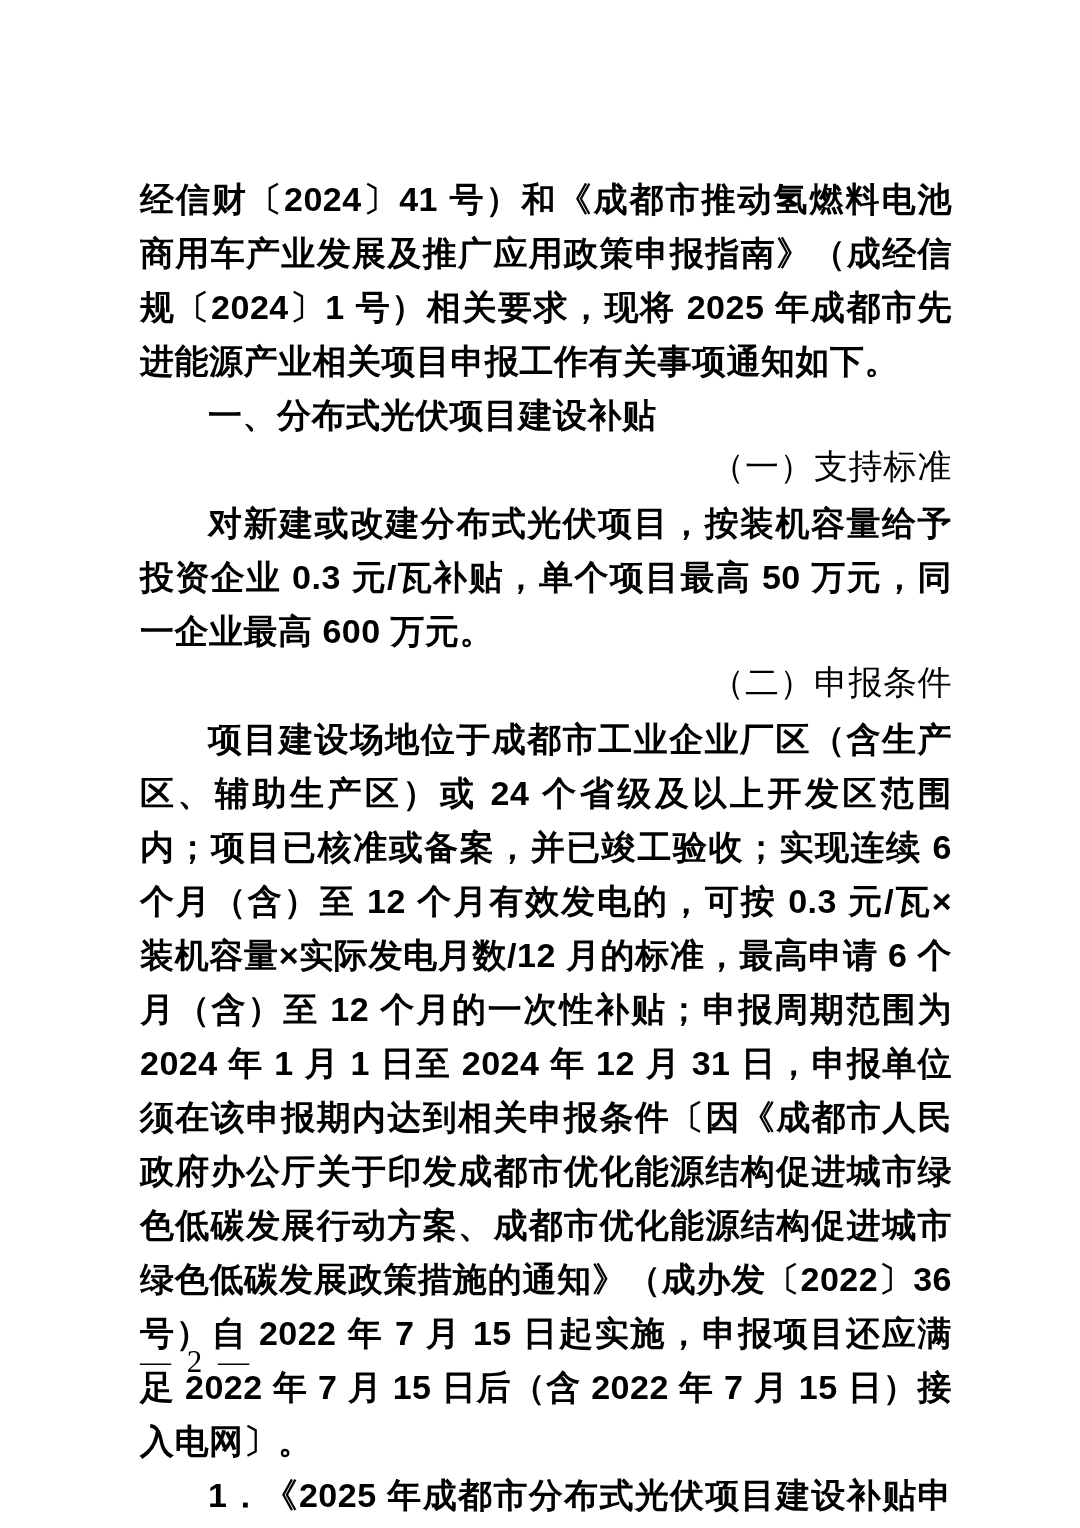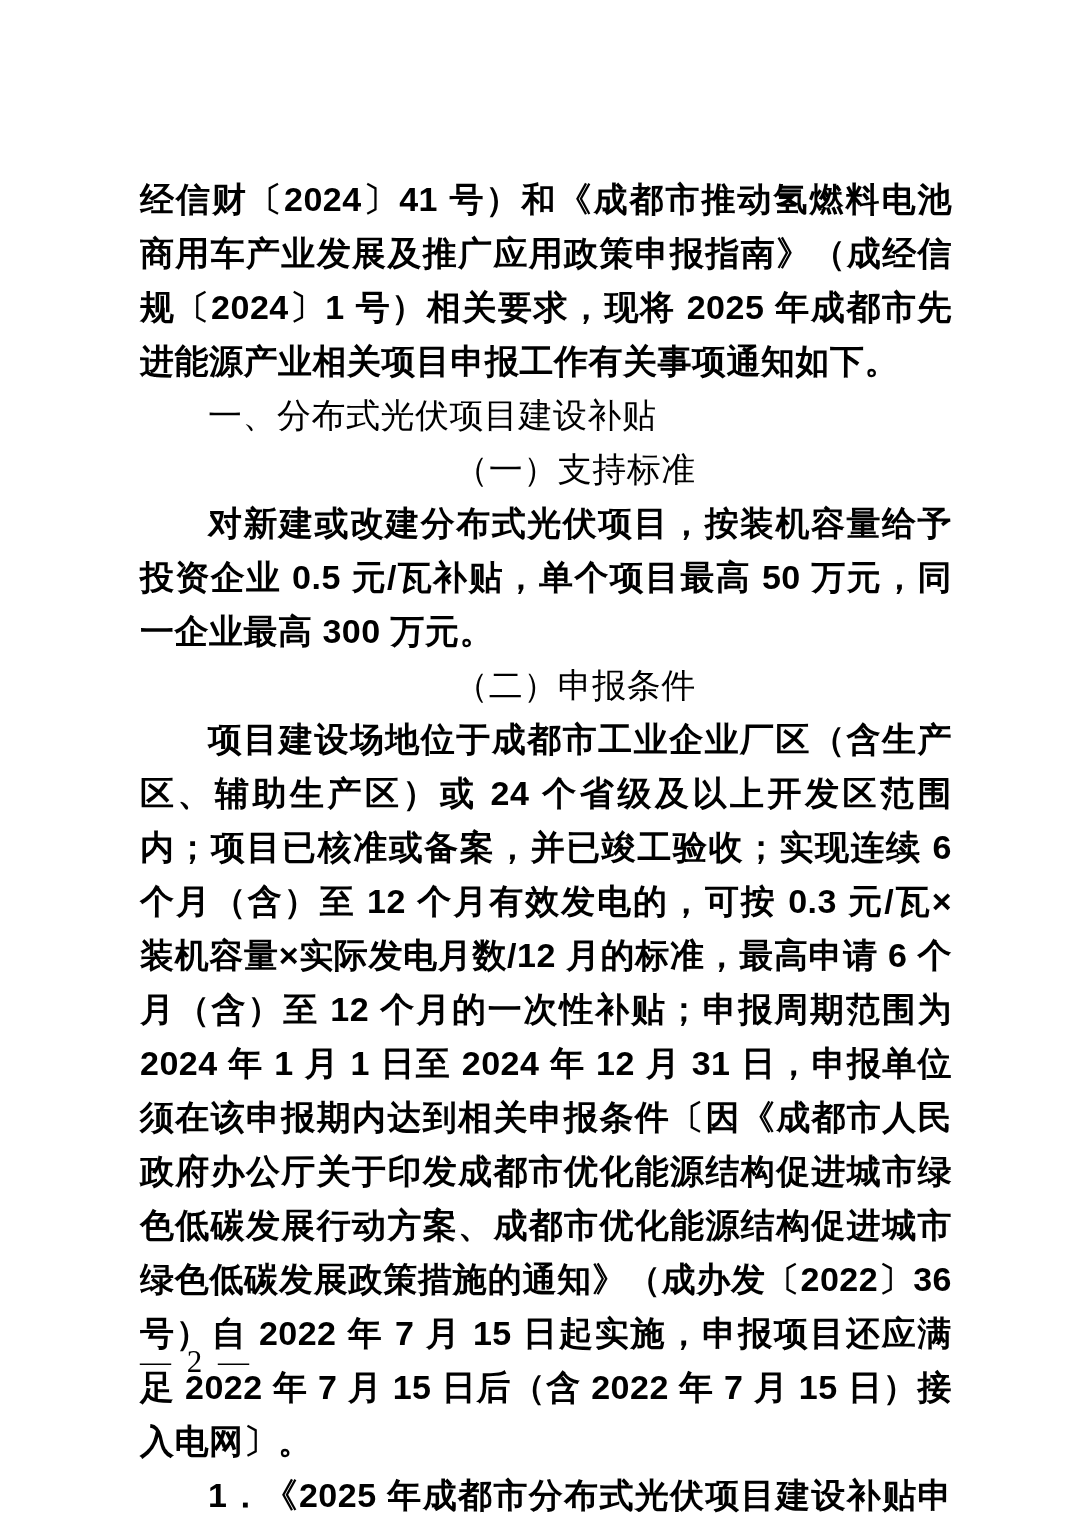--- a/index.html
+++ b/index.html
@@ -26,27 +26,27 @@
     font-family: "Liberation Sans", "DejaVu Sans", sans-serif;
     font-weight: 600;
     font-size: 34px;
     line-height: 54px;
     text-align: justify;
     letter-spacing: 0.5px;
     word-break: break-all;
   }
   .para.indent { text-indent: 2em; }
   .para.h1 {
-    font-weight: 400;
+    font-weight: 700;
     text-align: left;
   }
   .para.h2 {
-    font-family: Liberation Sans, sans-serif;
+    font-family: Liberation Mono, monospace;
     font-weight: 400;
-    text-align: center;
+    text-align: right;
     text-indent: 1.7em;
   }
   .footer {
     position: absolute;
     left: 140px;
     top: 1342px;
     font-family: "Liberation Serif", "DejaVu Serif", serif;
     font-weight: 400;
     font-size: 31px;
     line-height: 40px;
@@ -54,20 +54,20 @@
   }
 </style>
 </head>
 <body>
 
 <div class="page">
   <div class="content">
     <p class="para">经信财〔2024〕41 号）和《成都市推动氢燃料电池商用车产业发展及推广应用政策申报指南》（成经信规〔2024〕1 号）相关要求，现将 2025 年成都市先进能源产业相关项目申报工作有关事项通知如下。</p>
     <p class="para h1 indent">一、分布式光伏项目建设补贴</p>
     <p class="para h2">（一）支持标准</p>
-    <p class="para indent">对新建或改建分布式光伏项目，按装机容量给予投资企业 0.5 元/瓦补贴，单个项目最高 50 万元，同一企业最高 300 万元。</p>
+    <p class="para indent">对新建或改建分布式光伏项目，按装机容量给予投资企业 0.3 元/瓦补贴，单个项目最高 50 万元，同一企业最高 600 万元。</p>
     <p class="para h2">（二）申报条件</p>
     <p class="para indent">项目建设场地位于成都市工业企业厂区（含生产区、辅助生产区）或 24 个省级及以上开发区范围内；项目已核准或备案，并已竣工验收；实现连续 6 个月（含）至 12 个月有效发电的，可按 0.3 元/瓦×装机容量×实际发电月数/12 月的标准，最高申请 6 个月（含）至 12 个月的一次性补贴；申报周期范围为 2024 年 1 月 1 日至 2024 年 12 月 31 日，申报单位须在该申报期内达到相关申报条件〔因《成都市人民政府办公厅关于印发成都市优化能源结构促进城市绿色低碳发展行动方案、成都市优化能源结构促进城市绿色低碳发展政策措施的通知》（成办发〔2022〕36 号）自 2022 年 7 月 15 日起实施，申报项目还应满足 2022 年 7 月 15 日后（含 2022 年 7 月 15 日）接入电网〕。</p>
     <p class="para indent">1．《2025 年成都市分布式光伏项目建设补贴申请表》。</p>
   </div>
 
   <div class="footer">— 2 —</div>
 </div>
 
 </body></html>

